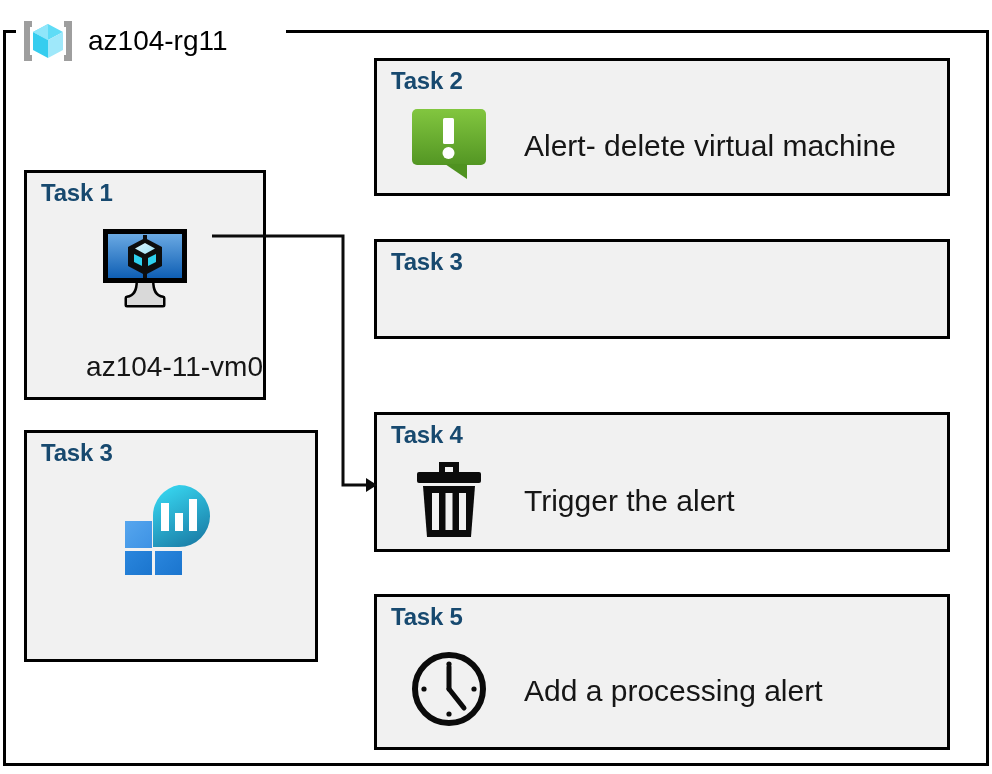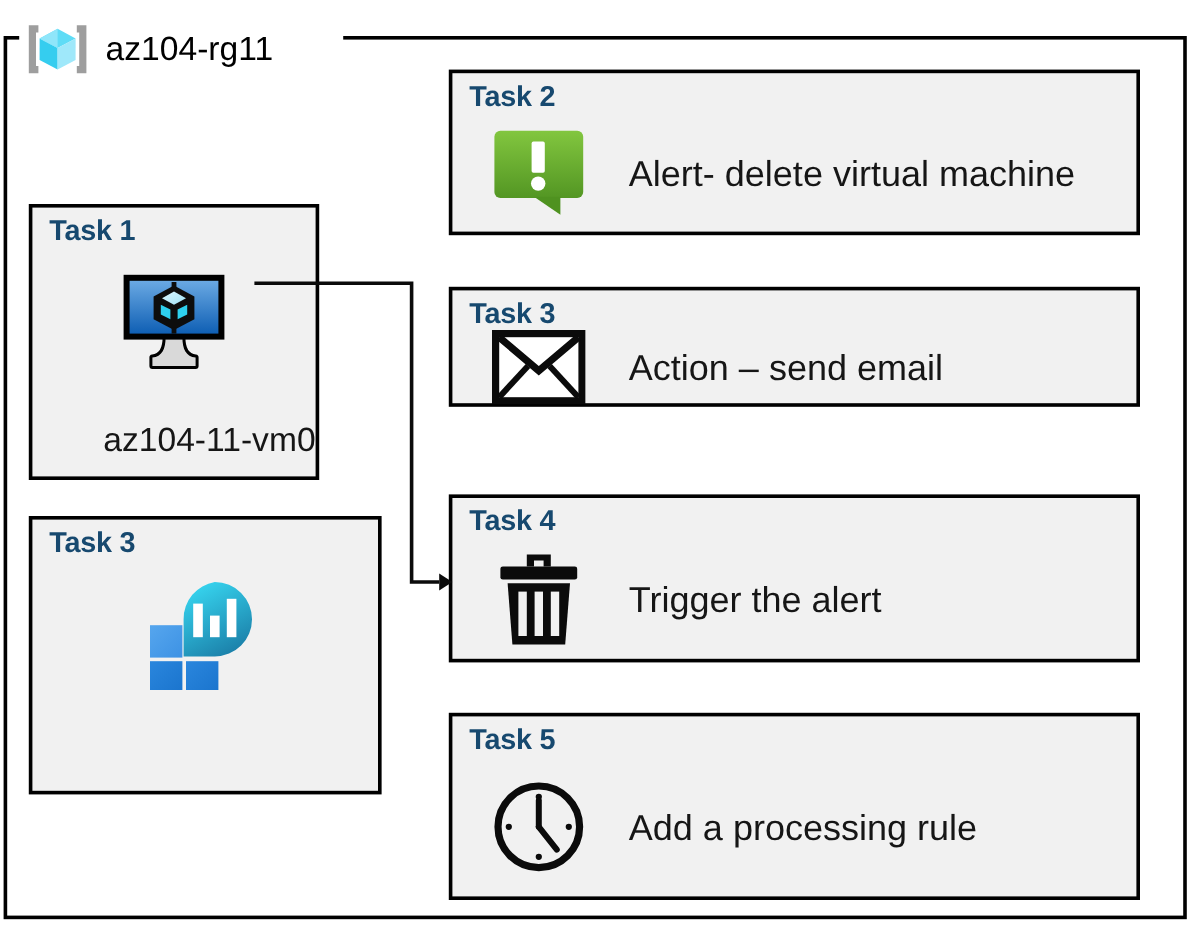--- a/index.html
+++ b/index.html
@@ -251,33 +251,20 @@
             <circle cx="39.5" cy="47" r="6" fill="#ffffff"></circle>
           </svg>
         </div>
       </div>
       <div class="h-label">Alert- delete virtual machine</div>
     </div>
   </div>
 
   <div class="card card-h" style="left:374px; top:239px; width:576px; height:100px;">
     <div class="card-title">Task 3</div>
-    <div class="h-row">
-      <div class="h-icon">
-        <div>
-          <svg width="78" height="62" viewBox="0 0 78 62">
-            <rect x="3" y="3" width="72" height="56" fill="#ffffff" stroke="#0b0b0b" stroke-width="6"></rect>
-            <path d="M6 6 L39 34 L72 6" fill="none" stroke="#0b0b0b" stroke-width="6"></path>
-            <path d="M6 56 L30 30" fill="none" stroke="#0b0b0b" stroke-width="5"></path>
-            <path d="M72 56 L48 30" fill="none" stroke="#0b0b0b" stroke-width="5"></path>
-          </svg>
-        </div>
-      </div>
-      <div class="h-label">Action – send email</div>
-    </div>
   </div>
 
   <div class="card card-h" style="left:374px; top:412px; width:576px; height:140px;">
     <div class="card-title">Task 4</div>
     <div class="h-row">
       <div class="h-icon">
         <div>
           <svg width="72" height="82" viewBox="0 0 72 82">
 
             <path d="M26 4 L46 4 L46 14 L40 14 L40 9 L32 9 L32 14 L26 14 Z" fill="#0b0b0b"></path>
@@ -307,21 +294,21 @@
             <circle cx="39" cy="14" r="2.6" fill="#0b0b0b"></circle>
             <circle cx="64" cy="39" r="2.6" fill="#0b0b0b"></circle>
             <circle cx="39" cy="64" r="2.6" fill="#0b0b0b"></circle>
             <circle cx="14" cy="39" r="2.6" fill="#0b0b0b"></circle>
 
             <path d="M39 39 L39 17" fill="none" stroke="#0b0b0b" stroke-width="5" stroke-linecap="round"></path>
             <path d="M39 39 L54 58" fill="none" stroke="#0b0b0b" stroke-width="5" stroke-linecap="round"></path>
           </svg>
         </div>
       </div>
-      <div class="h-label">Add a processing rule</div>
+      <div class="h-label">Add a processing alert</div>
     </div>
   </div>
 
   <svg class="connector">
     <path d="M212 236 L343 236 L343 485 L366 485" fill="none" stroke="#0b0b0b" stroke-width="3"></path>
     <path d="M366 478 L377 485 L366 492 Z" fill="#0b0b0b"></path>
   </svg>
 
 </div>
 

